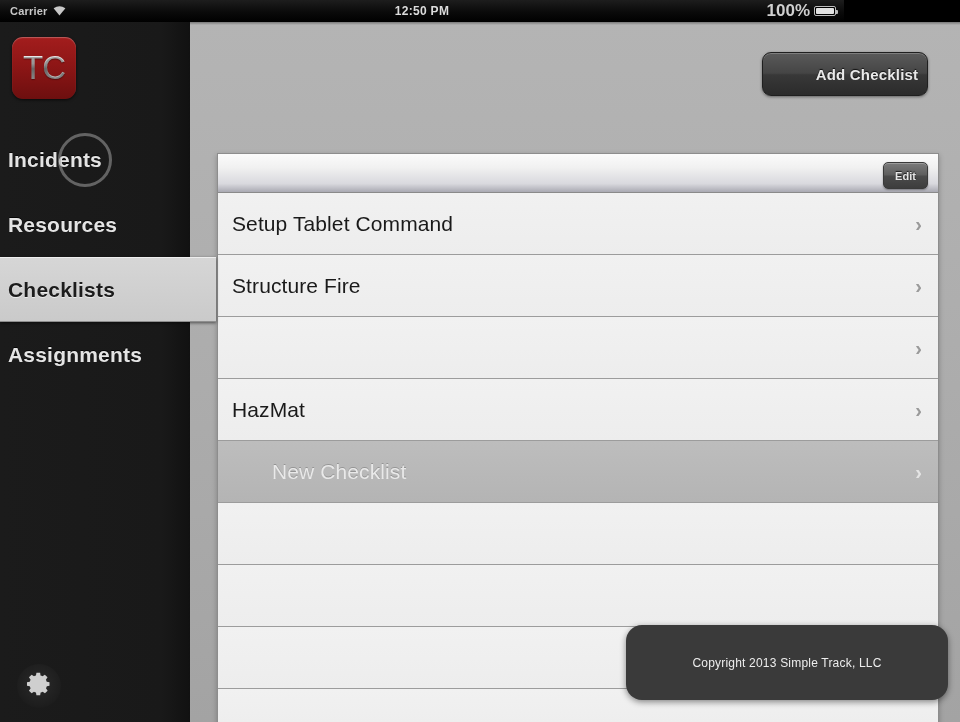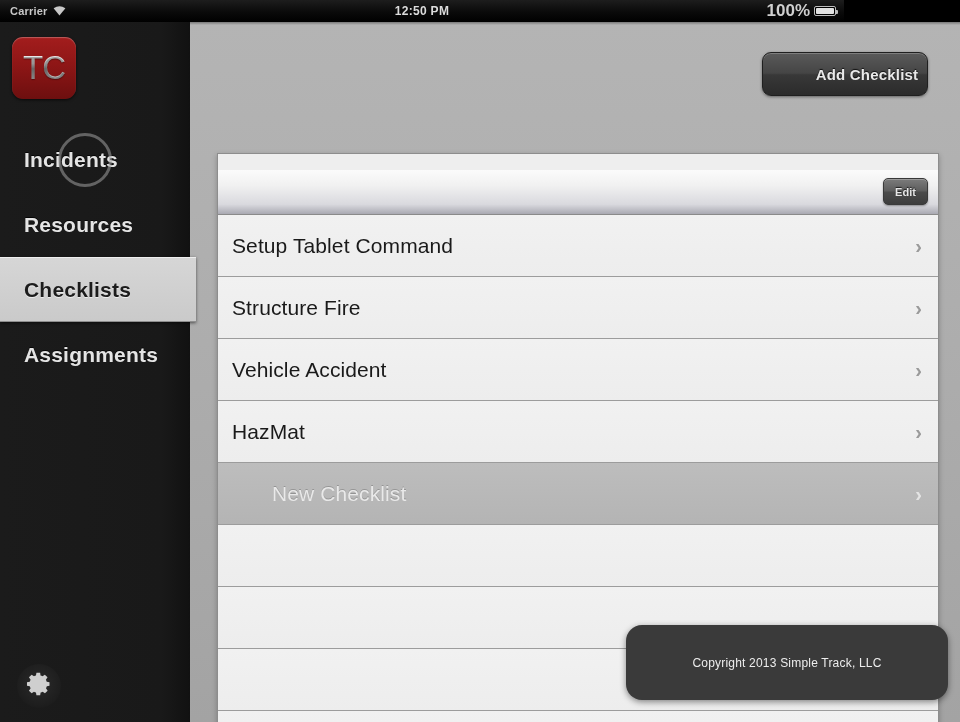--- a/index.html
+++ b/index.html
@@ -120,32 +120,32 @@
     color: transparent;
     text-shadow: 0 1px 1px rgba(0,0,0,.35);
   }
 
   .nav { position: absolute; top: 105px; left: 0; width: 190px; }
   .nav-item {
     position: relative;
     height: 65px;
     display: flex;
     align-items: center;
-    padding-left: 24px;
+    padding-left: 8px;
   }
   .nav-item .label {
     font-size: 21px;
     font-weight: bold;
     color: #e4e4e4;
     letter-spacing: .2px;
     text-shadow: 0 -1px 0 rgba(0,0,0,.8);
   }
   .nav-item.selected {
     background: linear-gradient(to bottom, #d6d6d6 0%, #cacaca 100%);
-    width: 196px;
+    width: 216px;
     border-top: 1px solid #eee;
     border-bottom: 1px solid #8e8e8e;
     box-shadow: 0 1px 3px rgba(0,0,0,.55);
   }
   .nav-item.selected .label {
     color: #1c1c1c;
     text-shadow: 0 1px 0 rgba(255,255,255,.6);
   }
 
   .touch-ring {
@@ -213,24 +213,23 @@
     height: 575px;
     border: 1px solid #8d8d8d;
     border-bottom: none;
     background: #eeeeee;
     box-shadow: 0 2px 5px rgba(0,0,0,.25);
     overflow: hidden;
   }
 
   .list-header {
     position: relative;
-    height: 45px;
+    height: 39px;
     background: linear-gradient(to bottom, #fbfbfb 0%, #f1f1f1 35%, #d9d9de 78%, #a9a9b2 100%);
     border-bottom: 1px solid #8a8a8a;
-    margin-top: 16px;
   }
   .edit-btn {
     position: absolute;
     right: 10px; top: 8px;
     width: 45px; height: 27px;
     border-radius: 5px;
     background: linear-gradient(to bottom, #7b7b7b 0%, #5d5d5d 48%, #4b4b4b 52%, #3d3d3d 100%);
     border: 1px solid #3a3a3a;
     box-shadow: inset 0 1px 0 rgba(255,255,255,.25), 0 1px 2px rgba(0,0,0,.35);
     display: flex;
@@ -376,21 +375,20 @@
         <span class="row-label">Setup Tablet Command</span>
         <span class="chevron">›</span>
       </div>
 
       <div class="row">
         <span class="row-label">Structure Fire</span>
         <span class="chevron">›</span>
       </div>
 
       <div class="row">
-        <span class="row-label">Vehicle Accident</span>
         <span class="chevron">›</span>
       </div>
 
       <div class="row">
         <span class="row-label">HazMat</span>
         <span class="chevron">›</span>
       </div>
 
       <div class="row selected">
         <span class="row-label">New Checklist</span>

